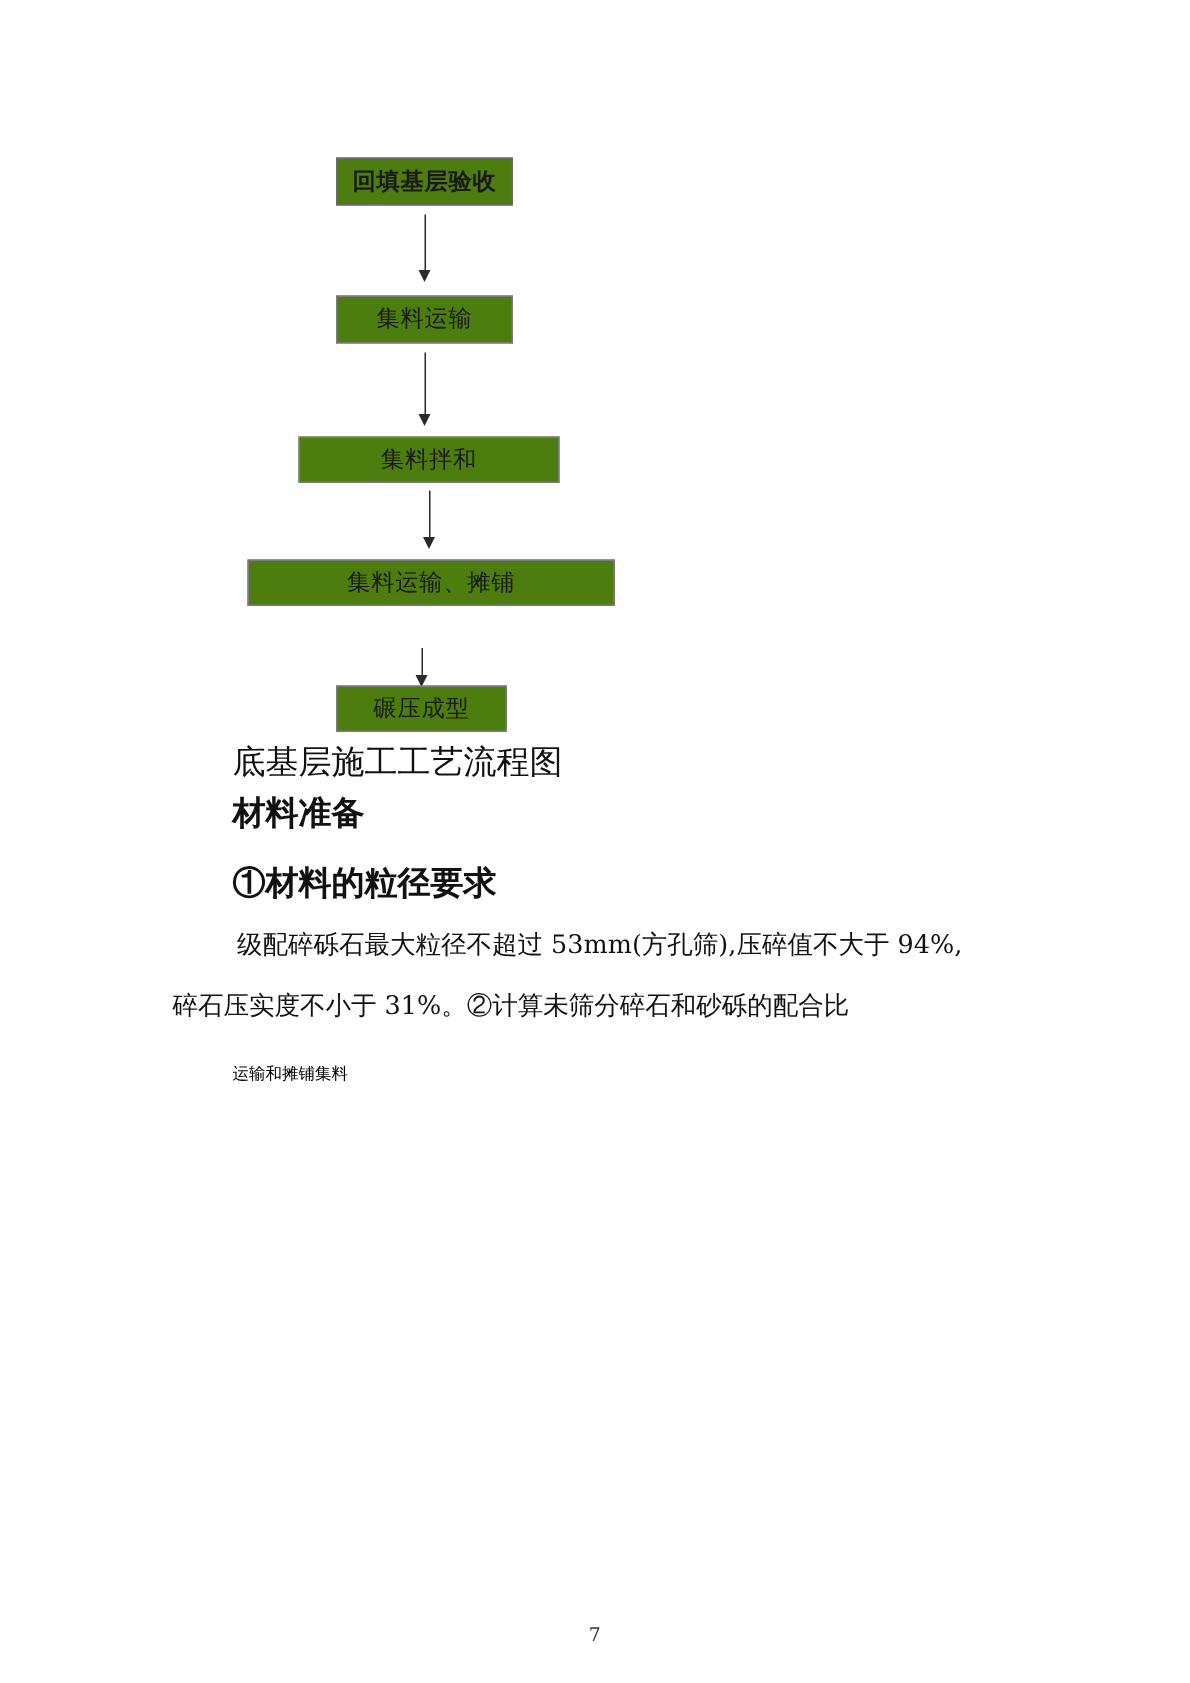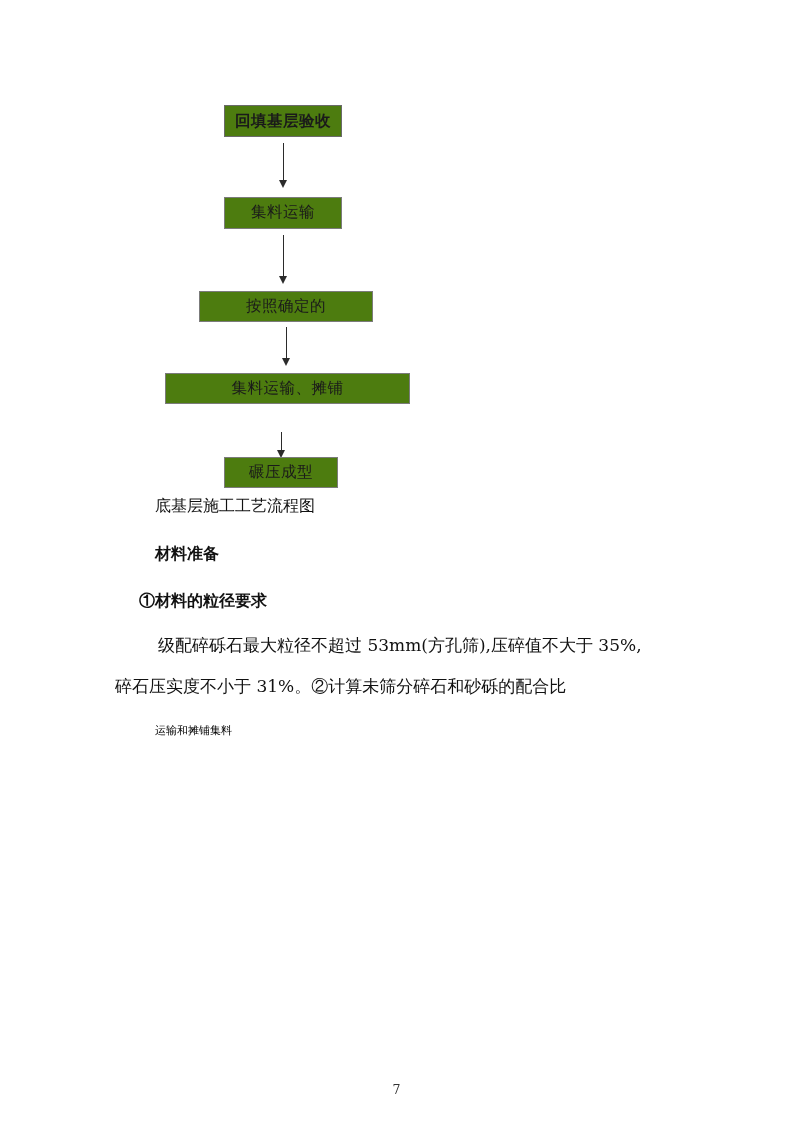--- a/index.html
+++ b/index.html
@@ -97,40 +97,39 @@
 
   
   .content {
     position: absolute;
     left: 115px;
     top: 498px;
     width: 565px;
   }
 
   .line {
-    font-size: 16px;
+    font-size: 22px;
     line-height: 1;
     color: #111111;
     white-space: nowrap;
   }
 
   .caption {
     margin-left: 40px;
     margin-bottom: 0;
     height: 33px;
   }
   .heading-bold {
     font-weight: bold;
     margin-left: 40px;
     height: 47px;
-    margin-top: 15px;
   }
   .heading-circ {
     font-weight: bold;
-    margin-left: 24px;
+    margin-left: 40px;
     height: 44px;
   }
 
   .para {
     font-size: 17px;
     color: #111111;
   }
   .para .p-line {
     height: 41px;
     white-space: nowrap;
@@ -182,21 +181,21 @@
     <div class="node node-2">
       <span>集料运输</span>
     </div>
 
     <div class="arrow arrow-2">
       <div class="shaft"></div>
       <div class="head"></div>
     </div>
 
     <div class="node node-3">
-      <span>按照确定的</span>
+      <span>集料拌和</span>
     </div>
 
     <div class="arrow arrow-3">
       <div class="shaft"></div>
       <div class="head"></div>
     </div>
 
     <div class="node node-4">
       <span>集料运输、摊铺</span>
     </div>
@@ -214,21 +213,21 @@
 
   <div class="content">
 
     <div class="line caption">底基层施工工艺流程图</div>
 
     <div class="line heading-bold">材料准备</div>
 
     <div class="line heading-circ">①材料的粒径要求</div>
 
     <div class="para">
-      <div class="p-line indent">级配碎砾石最大粒径不超过 53mm(方孔筛),压碎值不大于 35%,</div>
+      <div class="p-line indent">级配碎砾石最大粒径不超过 53mm(方孔筛),压碎值不大于 94%,</div>
       <div class="p-line">碎石压实度不小于 31%。②计算未筛分碎石和砂砾的配合比</div>
     </div>
 
     <div class="spacer-sm"></div>
 
 
     <div class="tail-line" style="padding-left:40px;">运输和摊铺集料</div>
 
   </div>
 

